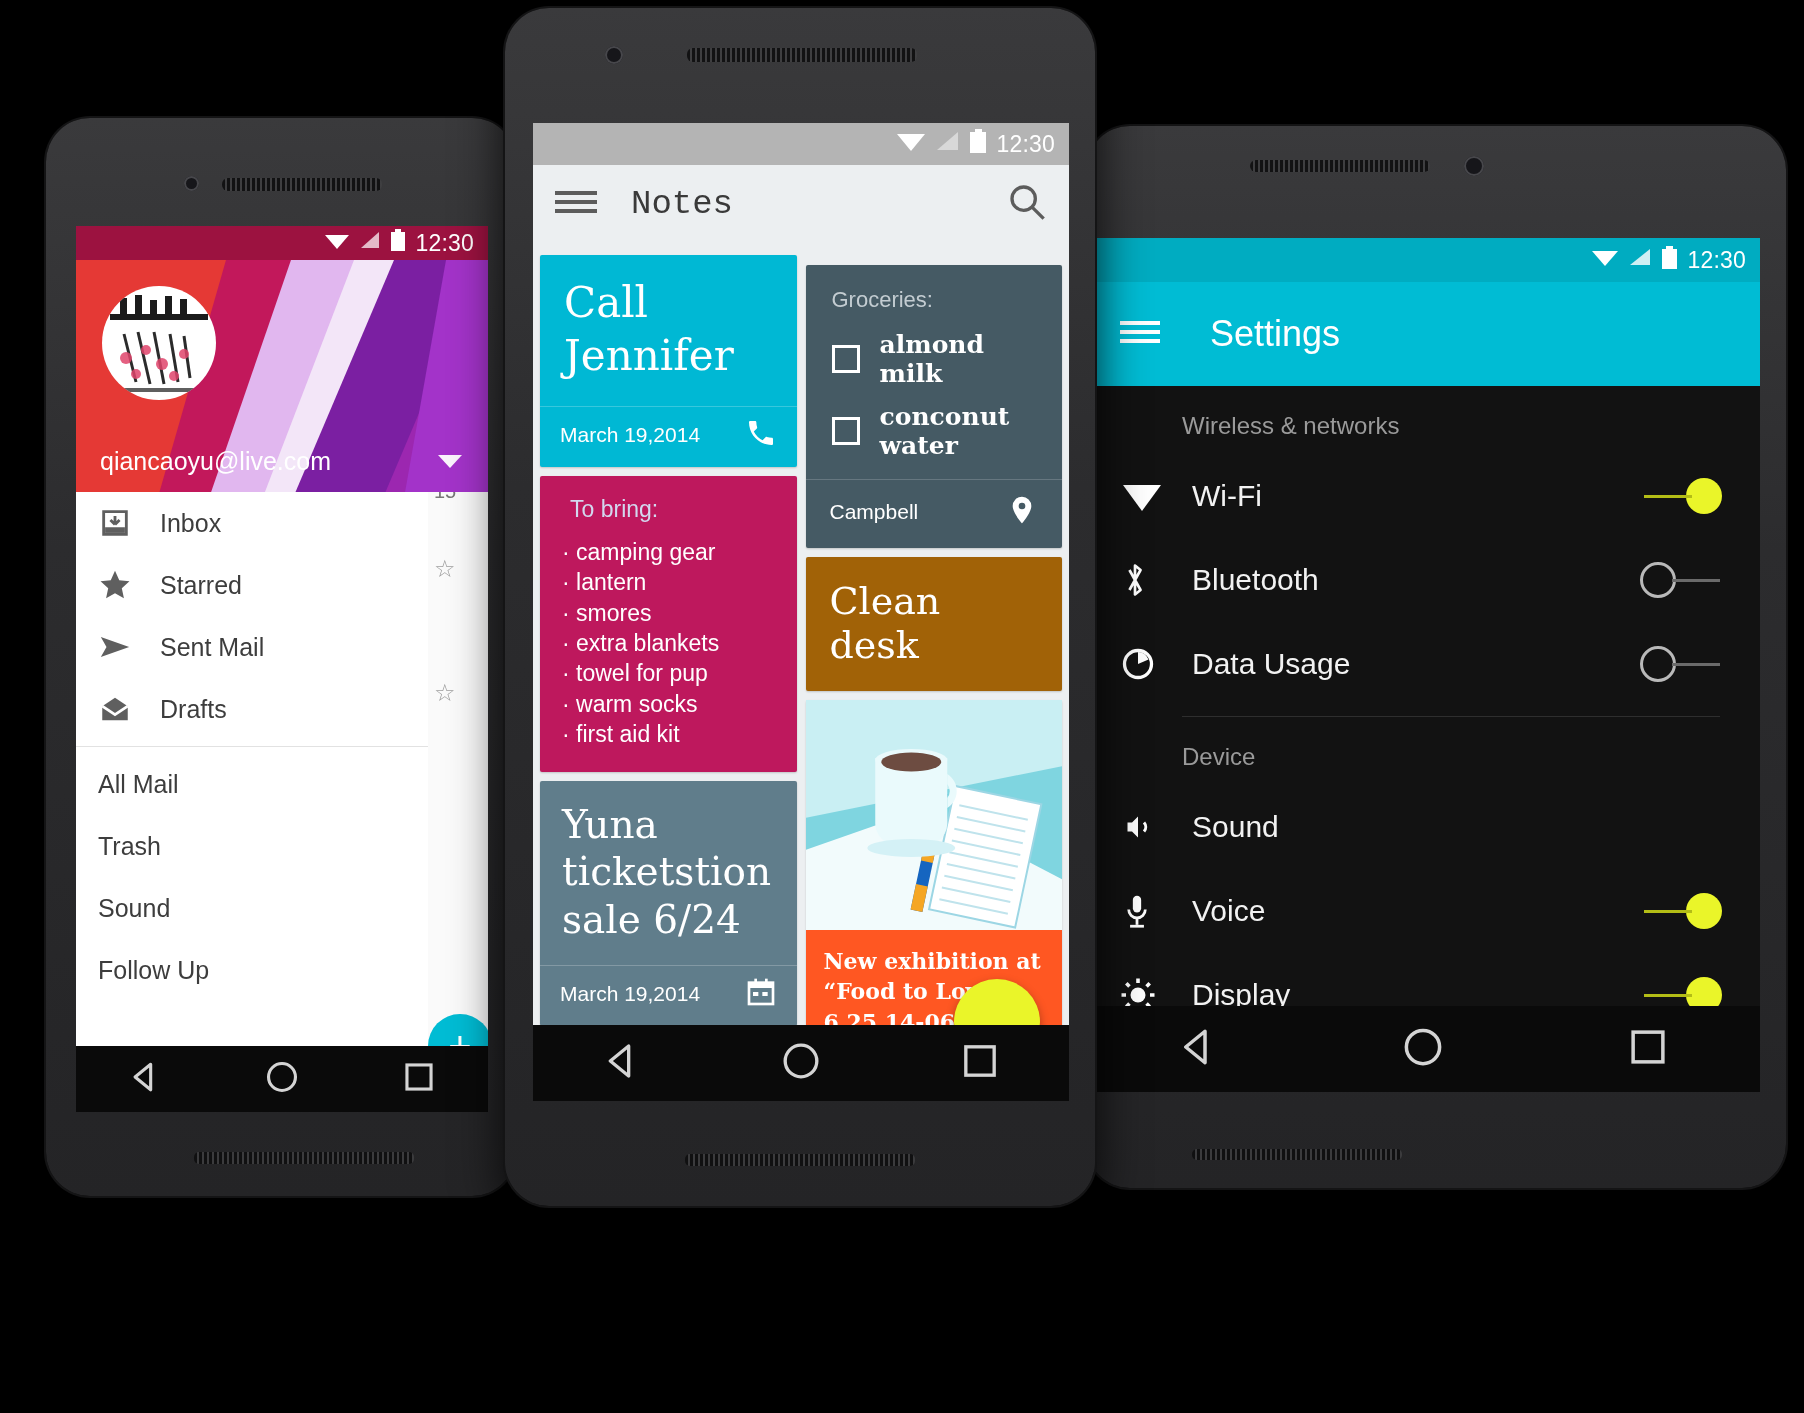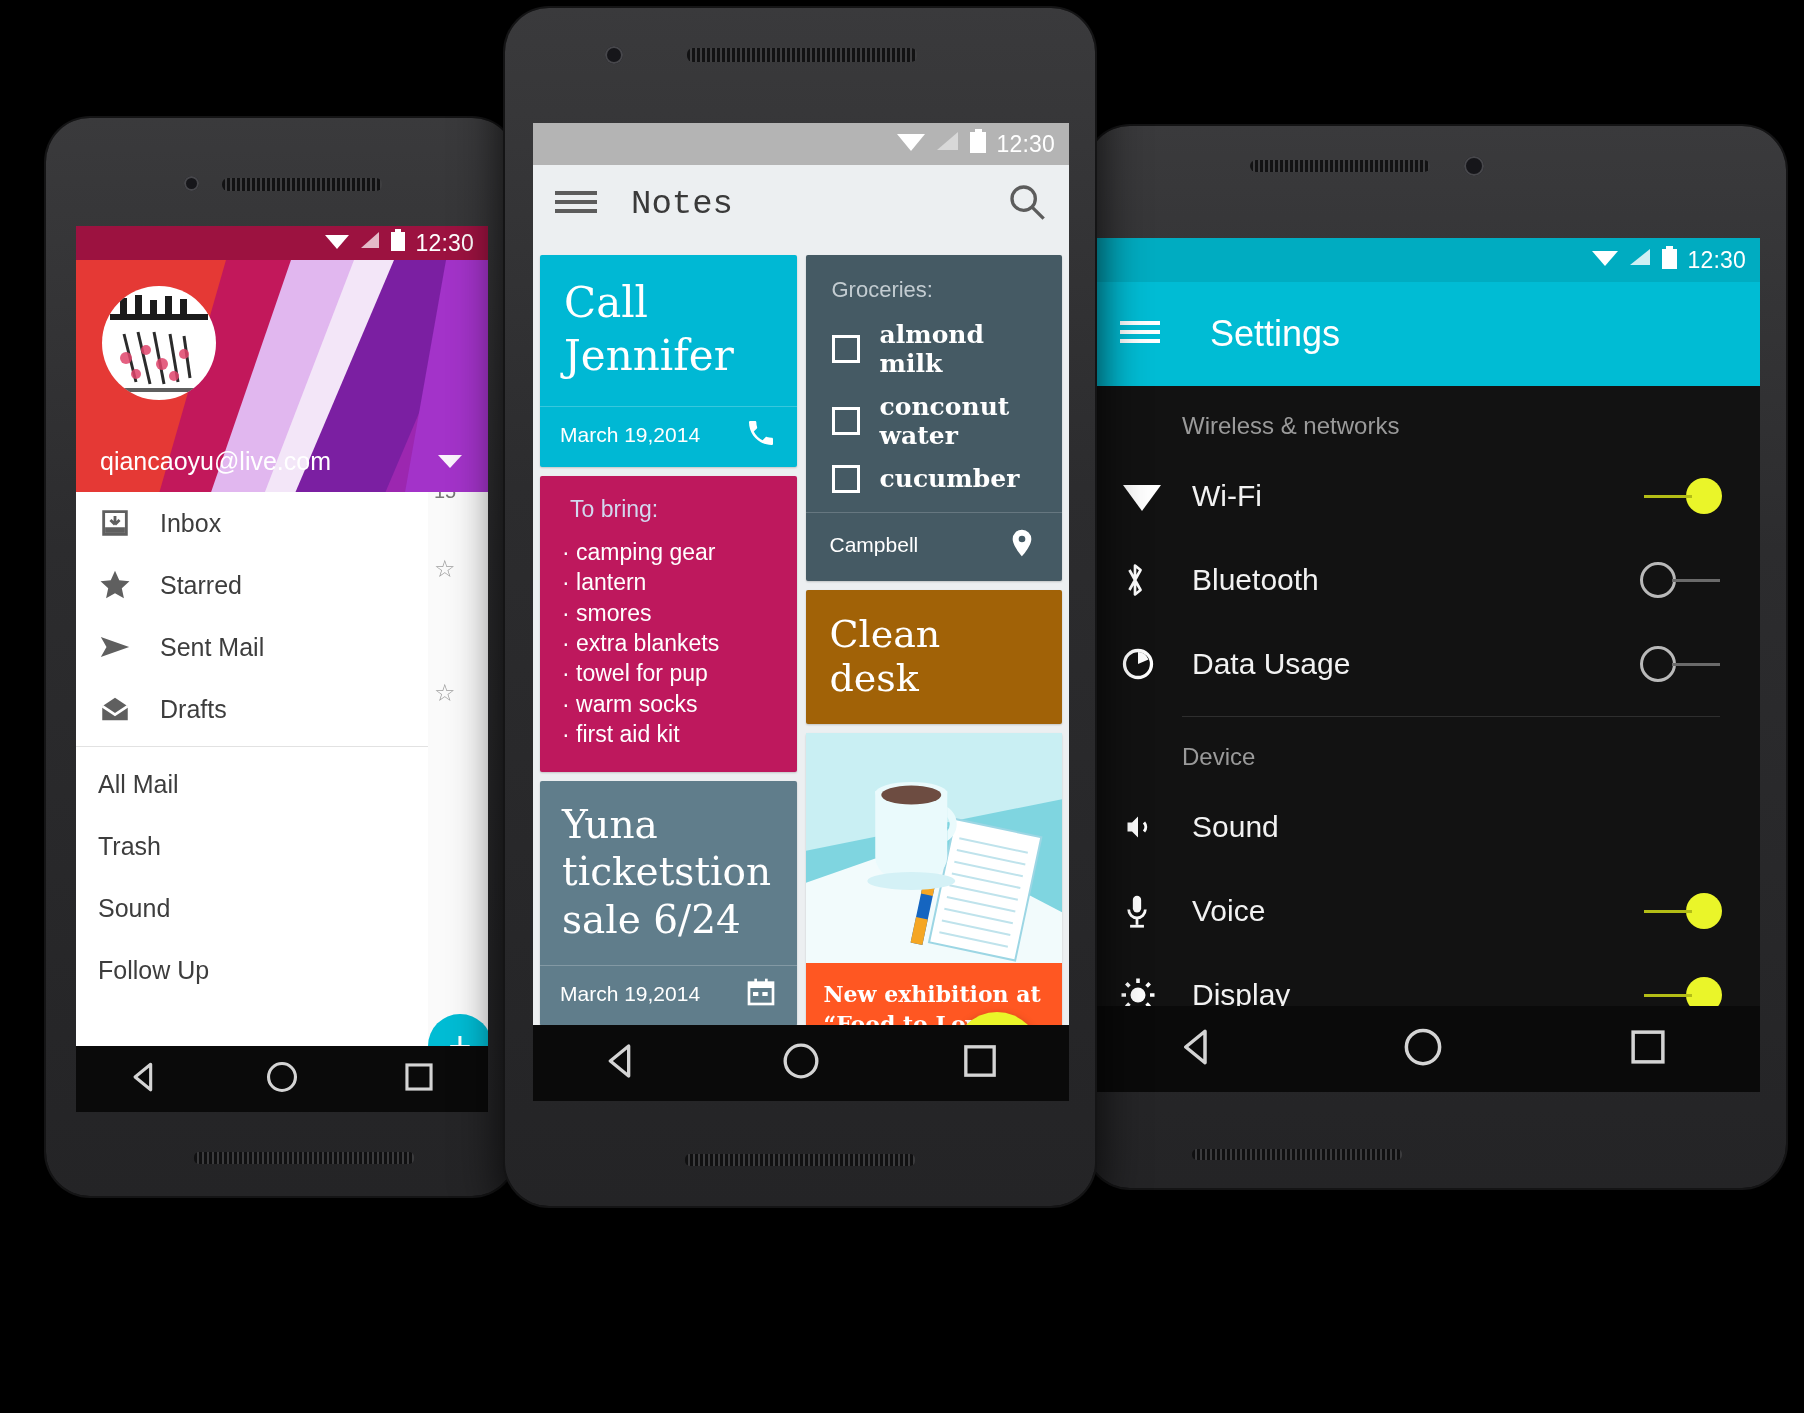--- a/index.html
+++ b/index.html
@@ -70,21 +70,21 @@
                 font-family:"Liberation Serif", serif; font-style:italic; }
   
   .gm-behind { position:absolute; right:0; top:34px; bottom:0; width:60px; background:#fafafa; }
 
   
   #phone-center { left:505px; top:8px; width:590px; height:1198px; }
   #phone-center .screen { left:28px; top:115px; right:26px; bottom:105px; background:#eceff1; }
   .nt-status { height:42px; background:#b4b4b4; }
   .nt-appbar { height:78px; background:#eceff1; display:flex; align-items:center; padding:0 22px; }
   .nt-title { font-size:34px; color:#3a3a3a; margin-left:34px;font-family:Liberation Mono, monospace; }
-  .nt-grid { display:flex; gap:9px; padding:12px 7px; }
+  .nt-grid { display:flex; gap:9px; padding:12px 7px;align-items:center; }
   .nt-col { flex:1; display:flex; flex-direction:column; gap:9px; }
   .card { border-radius:2px; overflow:hidden; box-shadow:0 1px 2px rgba(0,0,0,.18); }
   .c-call { background:#00b8d4; }
   .c-call .ttl { font-family:"DejaVu Serif", serif; color:#fff; font-size:42px;
                  line-height:1.25; padding:22px 24px 24px; }
   .card-foot { display:flex; align-items:center; justify-content:space-between;
                padding:10px 20px 14px; border-top:1px solid rgba(255,255,255,.22); }
   .card-foot .dt { color:#fff; font-size:21px; }
   .c-bring { background:#be185d; padding:20px 22px 22px; }
   .c-bring .hd { color:#d3d8ef; font-size:23px; margin:0 0 14px 8px; }
@@ -551,24 +551,20 @@
             <div class="hd">Groceries:</div>
 
             <div class="groc-row">
               <span class="chk"></span>
               <span class="lbl">almond milk</span>
             </div>
             <div class="groc-row">
               <span class="chk"></span>
               <span class="lbl">conconut water</span>
             </div>
-            <div class="groc-row">
-              <span class="chk"></span>
-              <span class="lbl">cucumber</span>
-            </div>
 
             <div class="card-foot" style="border-top:1px solid rgba(255,255,255,.18); padding:14px 24px 18px; margin-top:12px;">
               <span class="dt">Campbell</span>
               <span>
                 <svg width="32" height="32" viewBox="0 0 24 24" fill="#fff">
                     <path d="M12 2a7 7 0 0 0-7 7c0 5.2 7 13 7 13s7-7.8 7-13a7 7 0 0 0-7-7zm0 9.5A2.5 2.5 0 1 1 12 6.5a2.5 2.5 0 0 1 0 5z"></path>
                   </svg>
               </span>
             </div>
           </div>

